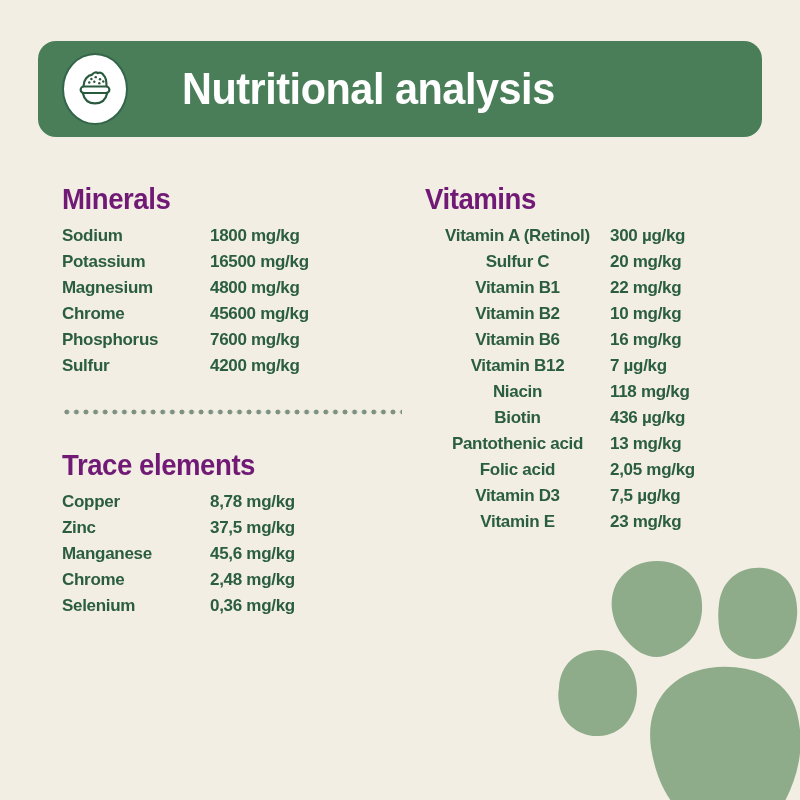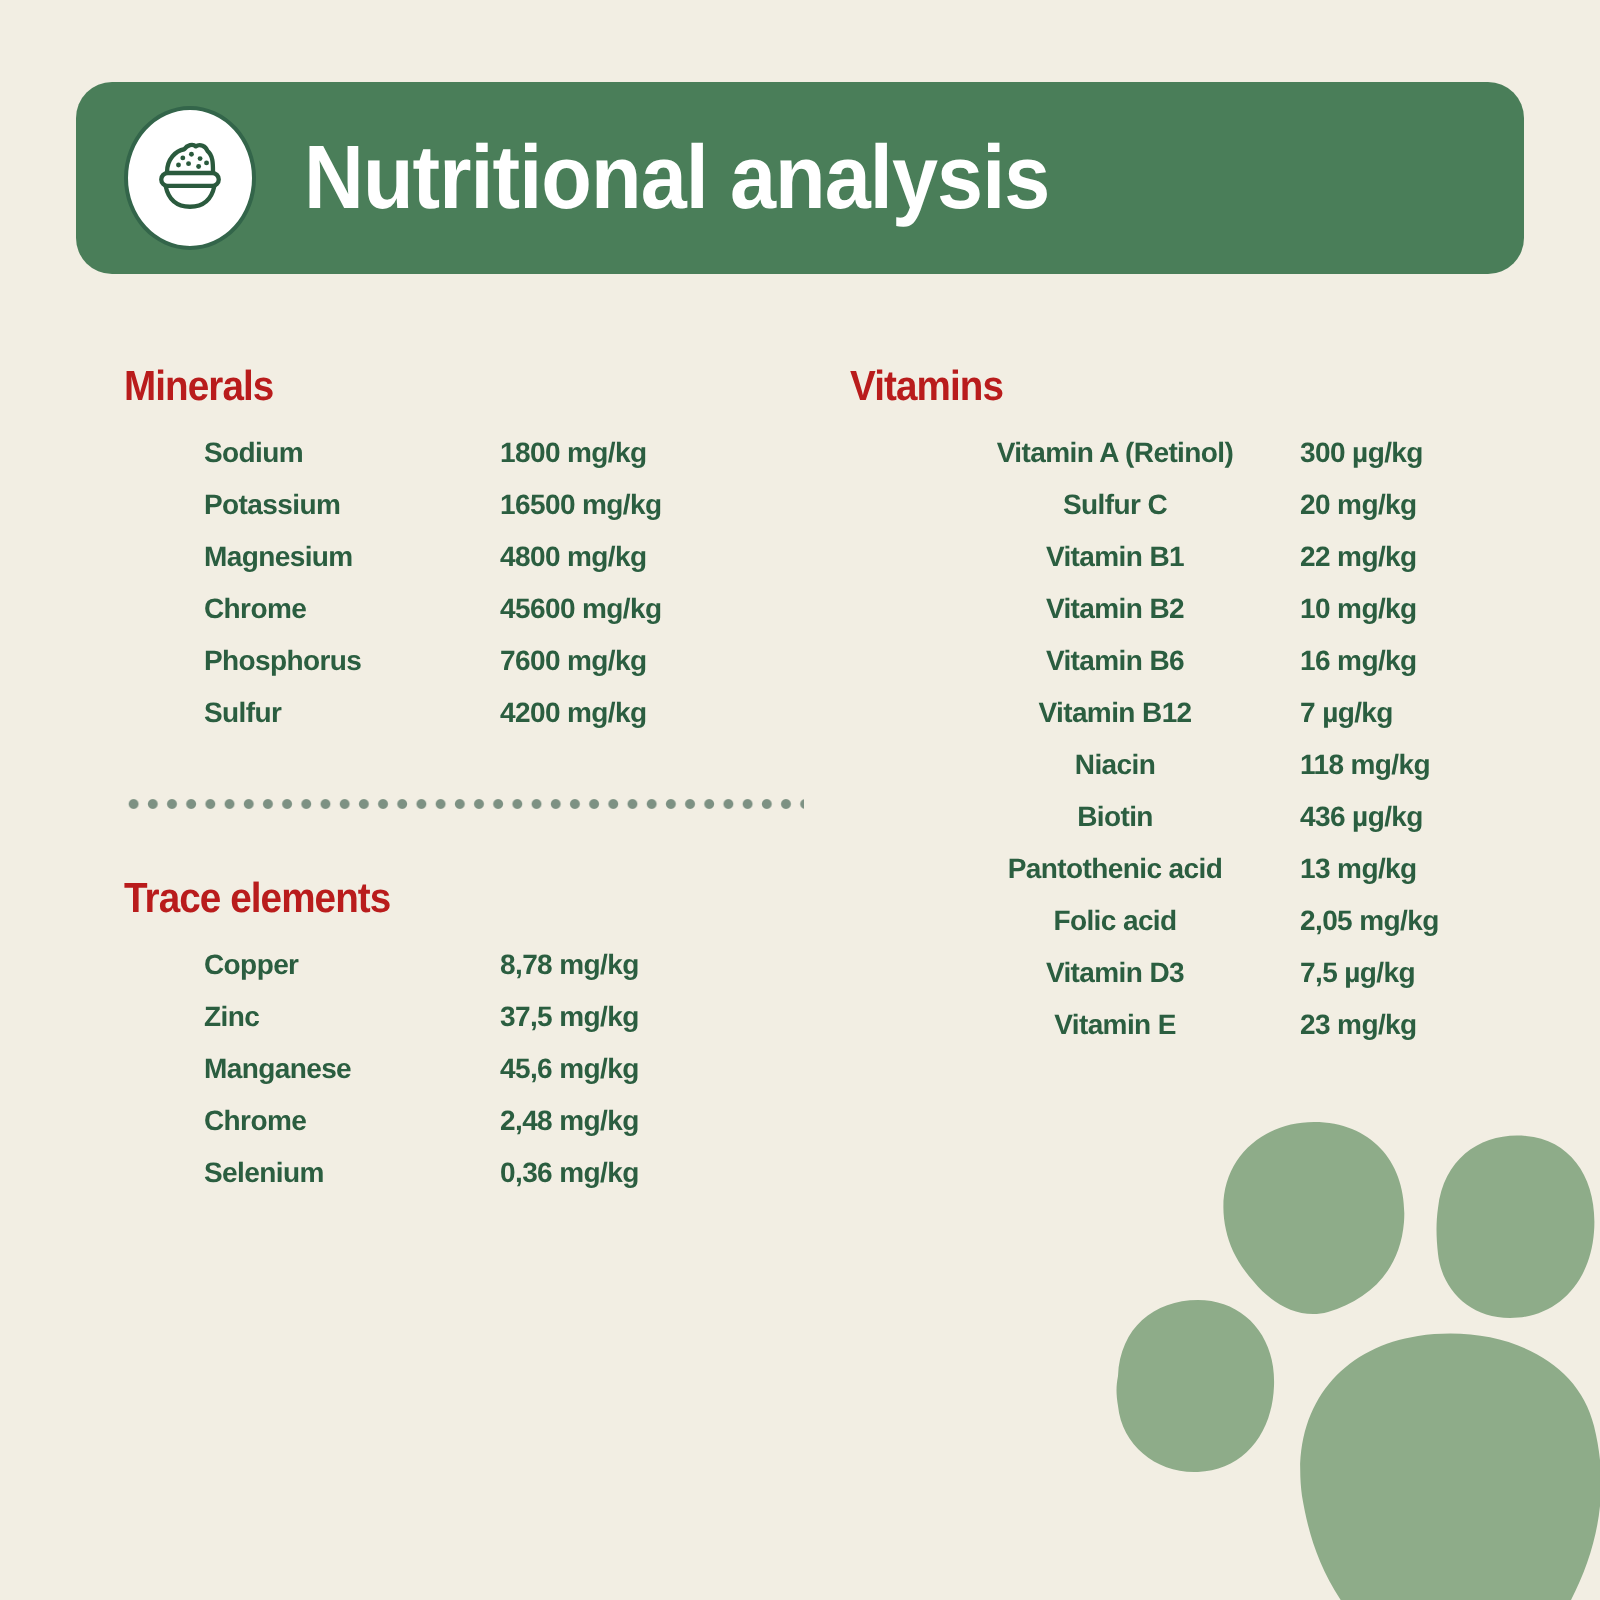--- a/index.html
+++ b/index.html
@@ -32,52 +32,51 @@
     border: 2px solid #33654a;
     border-radius: 50%;
     display: flex;
     align-items: center;
     justify-content: center;
     flex: none;
     box-sizing: border-box;
   }
   .icon-oval svg { width: 46px; height: 46px; }
   .banner h1 {
-    margin: 0 0 0 24px;
+    margin: 0 0 0 54px;
     color: #ffffff;
     font-size: 45px;
     font-weight: 700;
     letter-spacing: -0.5px;
     white-space: nowrap;
   }
   .cond { display: inline-block; transform: scaleX(0.92); transform-origin: 0 50%; }
 
   
   .col { position: absolute; top: 182px; }
   .col-left  { left: 62px;  width: 340px; }
   .col-right { left: 425px; width: 300px; }
 
   h2 {
     margin: 0 0 7px 0;
-    font-size: 21px;
+    font-size: 30px;
     font-weight: 700;
-    color: #b91c1c;
+    color: #701a75;
     letter-spacing: -0.5px;
     white-space: nowrap;
   }
   .rows { }
   .row {
     display: flex;
     align-items: baseline;
     line-height: 26px;
-    font-size: 14px;
+    font-size: 17px;
     font-weight: 700;
     letter-spacing: -0.3px;
     color: #2b5e40;
-    margin-left: 40px;
   }
   .row .label { flex: none; }
   .col-left  .row .label { width: 148px; }
   .col-right .row .label { width: 185px; text-align: center; }
   .row .value { white-space: nowrap; }
 
   .divider {
     height: 6px;
     margin: 30px 0 33px 0;
     background-image: radial-gradient(circle, #7d9183 2.2px, transparent 2.7px);

